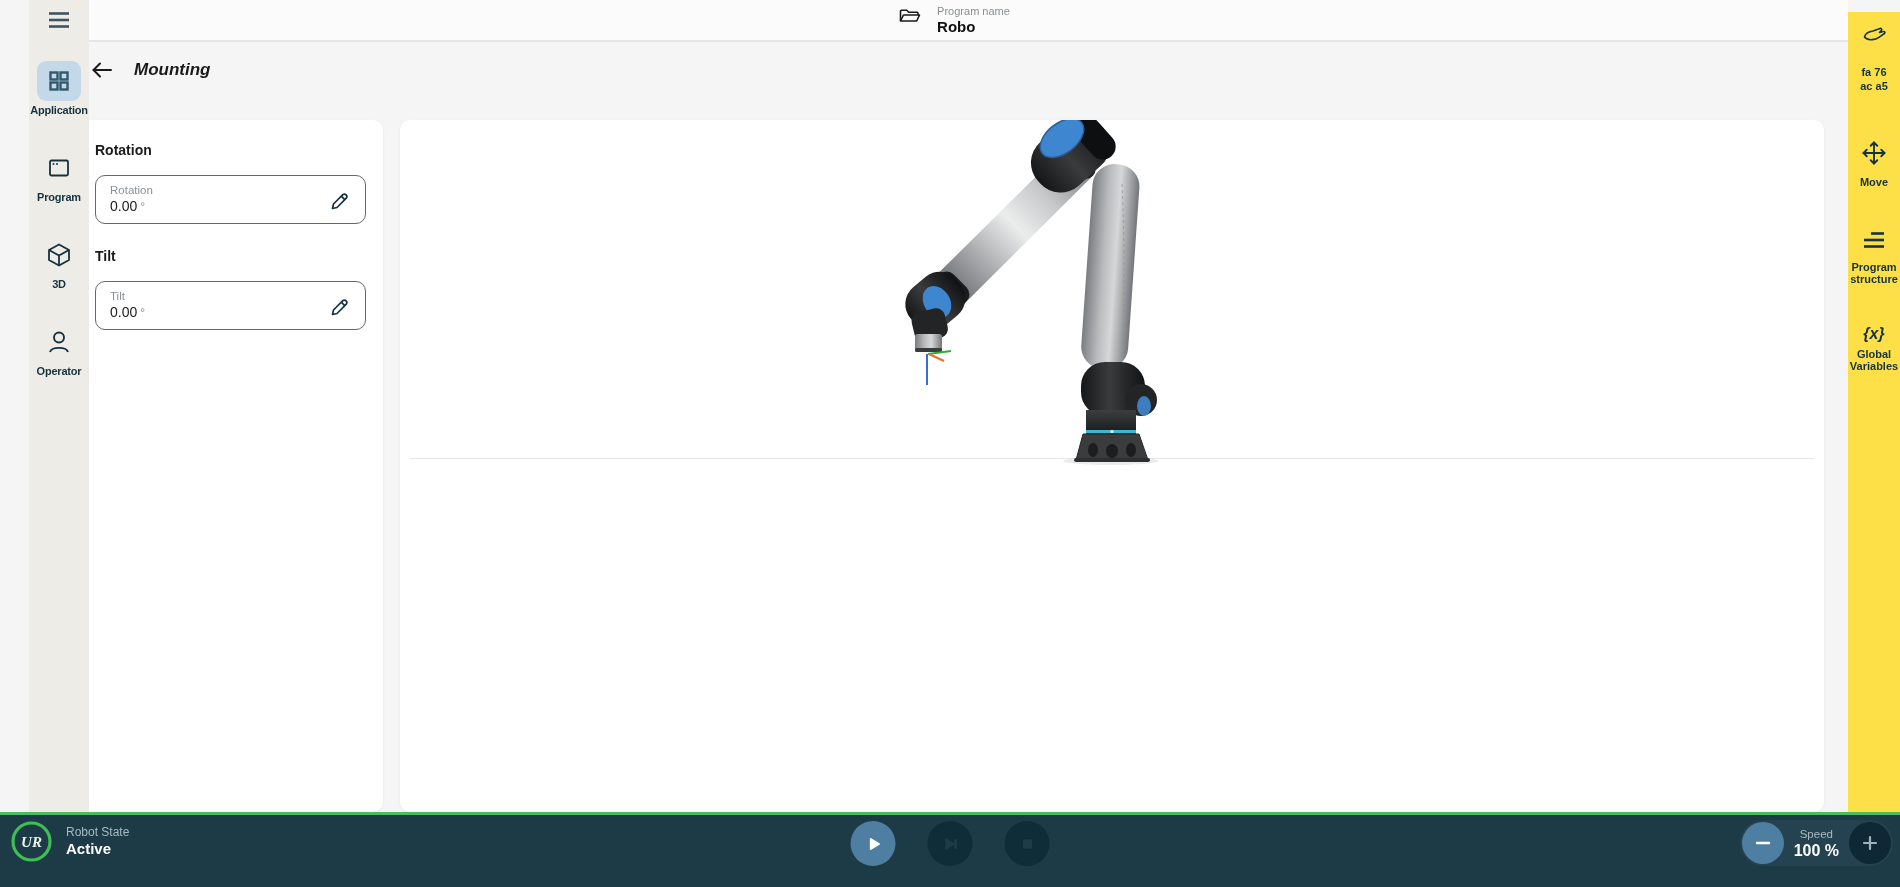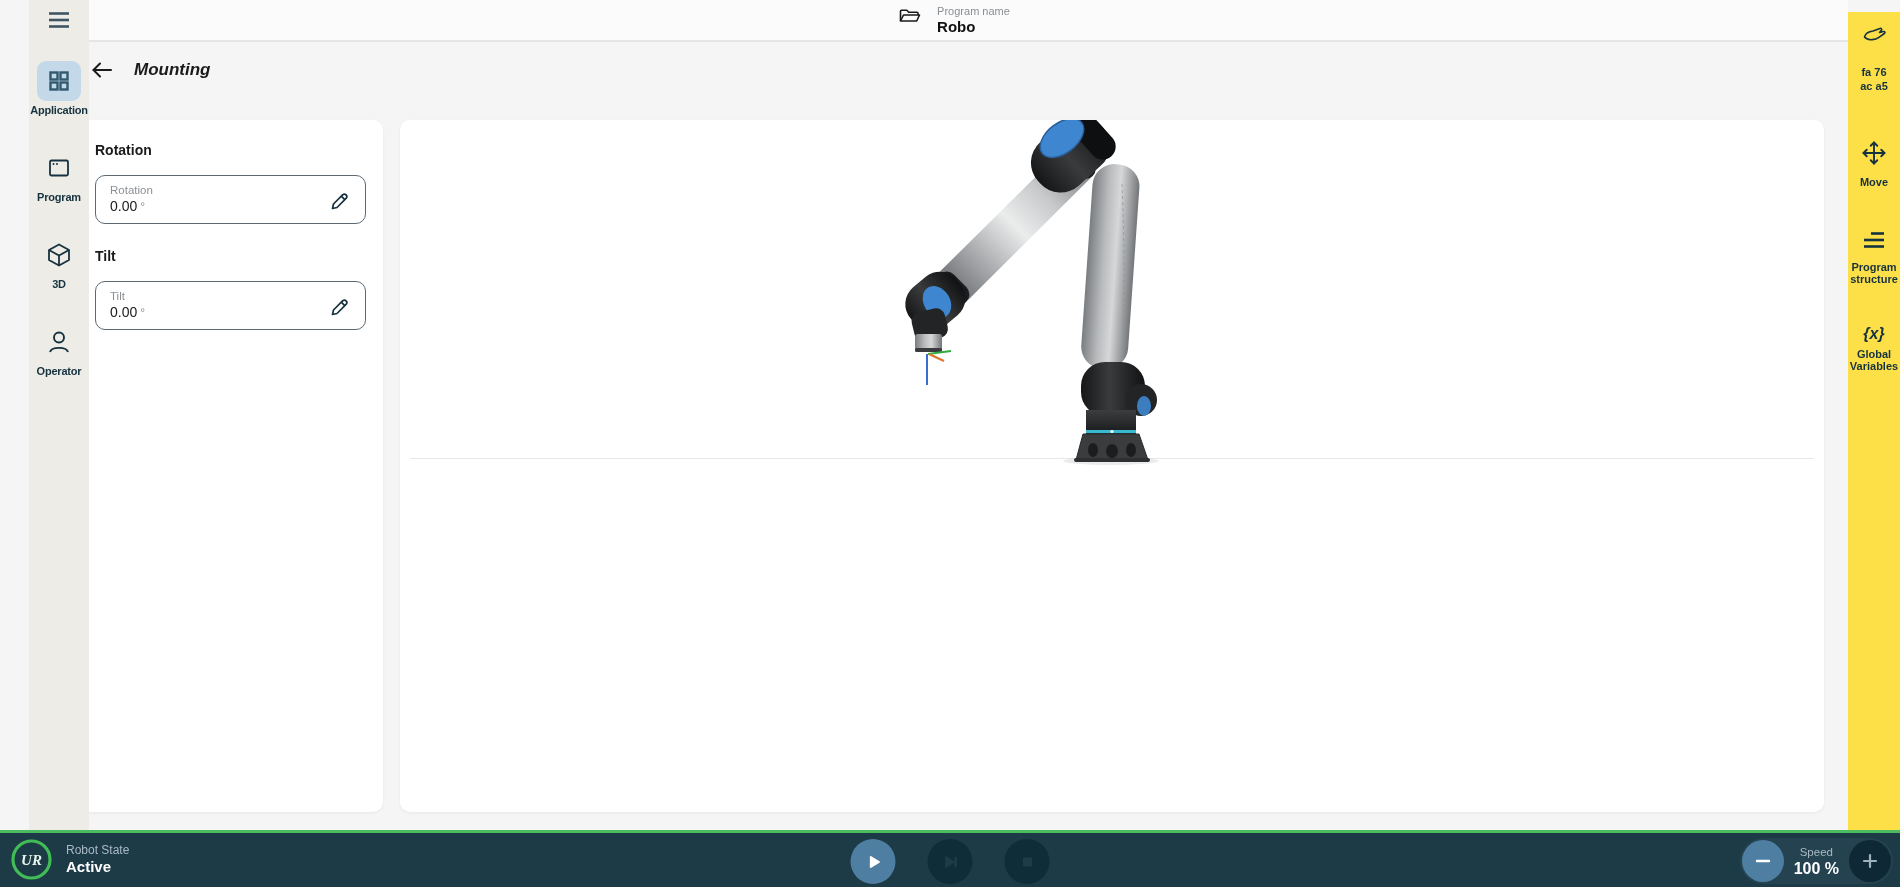--- a/index.html
+++ b/index.html
@@ -79,21 +79,21 @@
   }
   .view-panel {
     position:absolute; left:340px; top:76px; width:1424px; height:692px;
     background:#fff; border-radius:10px; box-shadow:0 1px 3px rgba(0,0,0,0.06);
     overflow:hidden;
   }
   .floor-line { position:absolute; left:10px; right:10px; top:338px; height:1px; background:#E7E7E7; }
   .robot-svg { position:absolute; left:490px; top:-6px; }
   
   .bottom-bar {
-    position:absolute; left:0; bottom:0; width:1900px; height:57px;
+    position:absolute; left:0; bottom:0; width:1900px; height:75px;
     background:#1D3A47; border-top:3px solid #4CBA5F; z-index:10;
   }
   .state-block { position:absolute; left:10px; top:5px; display:flex; align-items:center; gap:13px; }
   .ur-logo { width:43px; height:43px; }
   .state-texts { display:flex; flex-direction:column; }
   .state-label { font-size:12px; color:#A9BAC4; line-height:15px; }
   .state-value { font-size:15px; font-weight:700; color:#fff; line-height:18px; }
   .transport {
     position:absolute; left:50%; top:6px; transform:translateX(-50%);
     display:flex; gap:32px; align-items:center;

